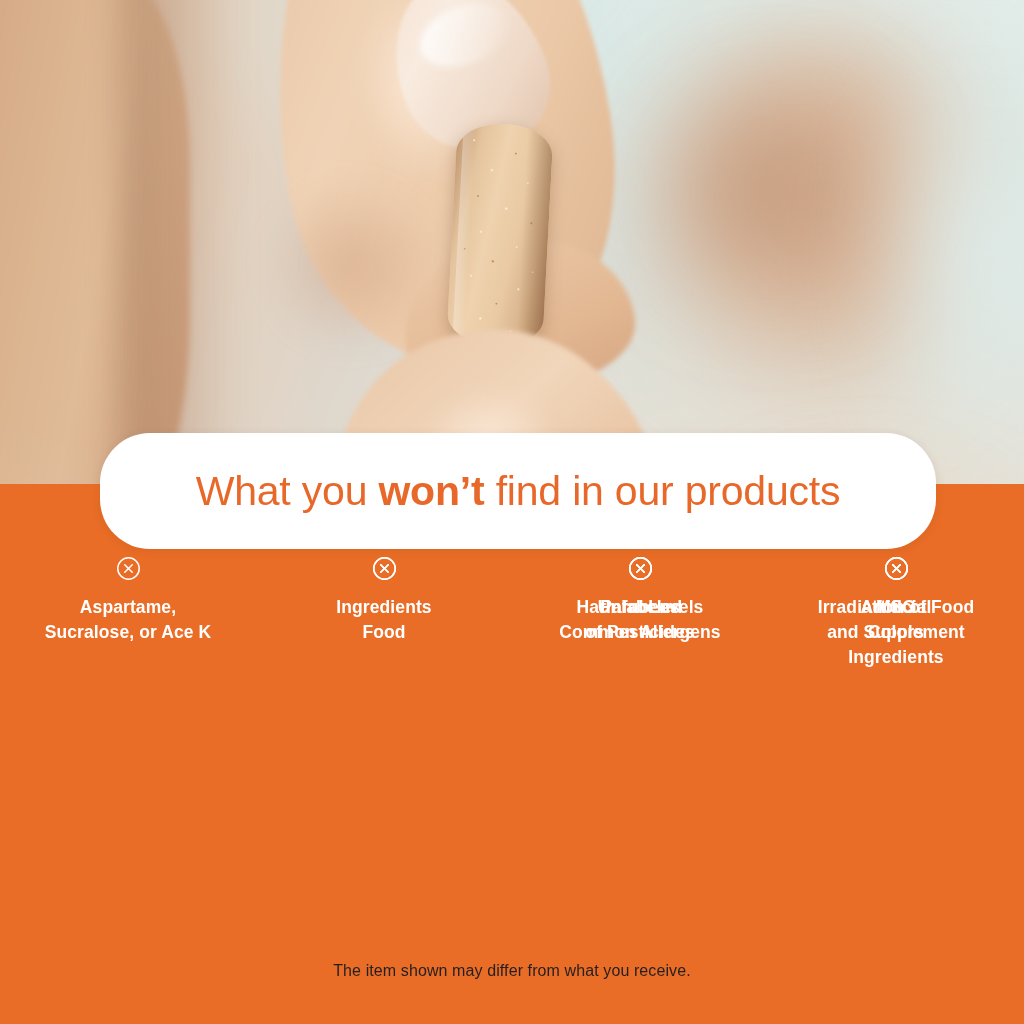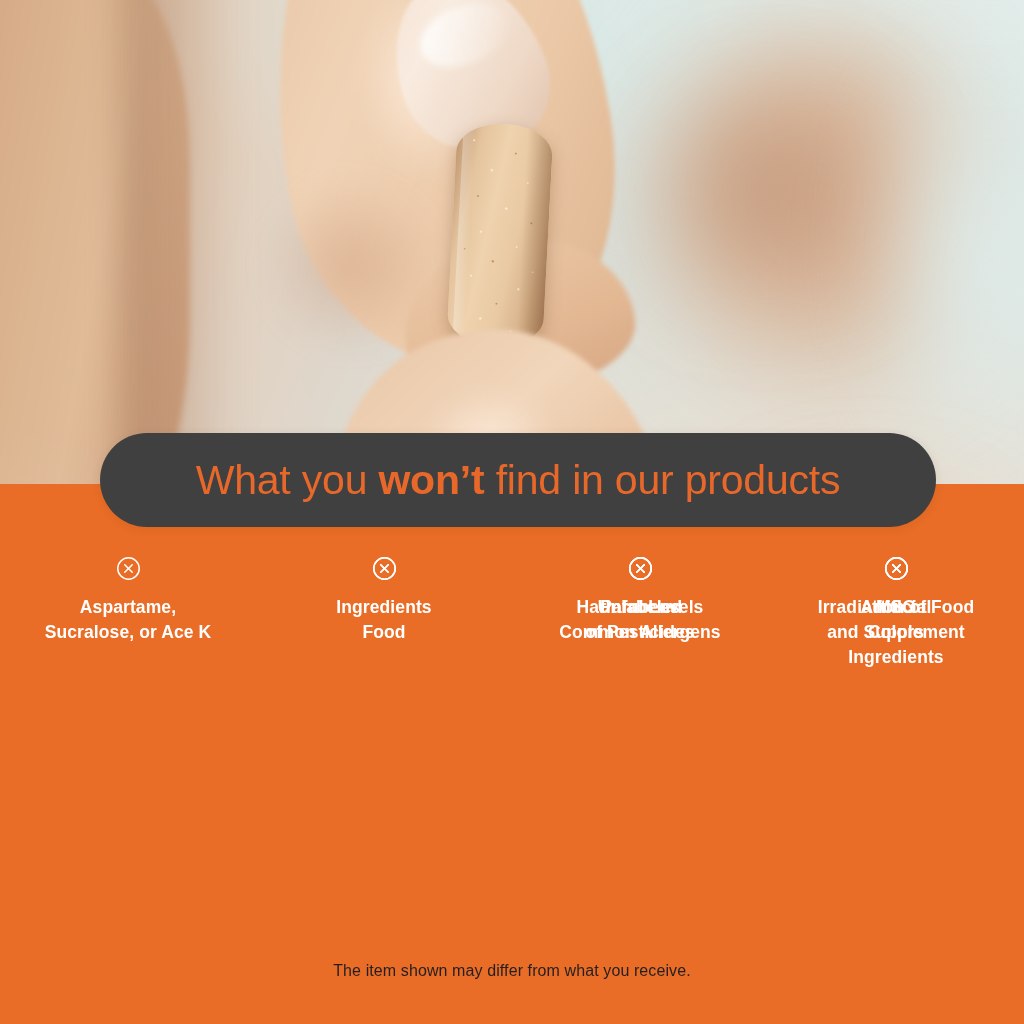--- a/index.html
+++ b/index.html
@@ -210,22 +210,22 @@
     position:absolute;
     left:0; top:484px;
     width:1024px; height:540px;
     background:#E96D26;
   }
 
   
   .headline-pill {
     position:absolute;
     left:100px; top:433px;
-    width:836px; height:94px;
-    background:#404040;
+    width:836px; height:116px;
+    background:#ffffff;
     border-radius:50px;
     display:flex;
     align-items:center;
     justify-content:center;
     box-shadow:0 2px 10px rgba(90,50,20,0.10);
     z-index:5;
   }
   .headline {
     font-size:41px;
     line-height:1;

